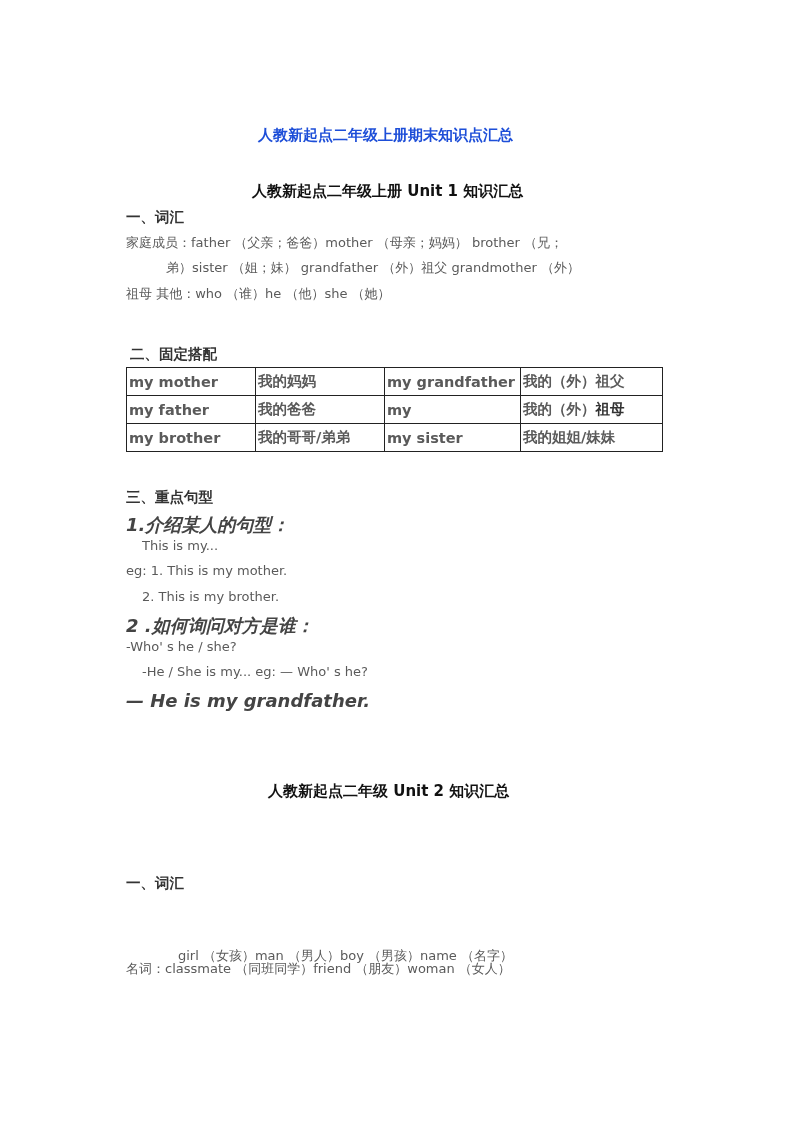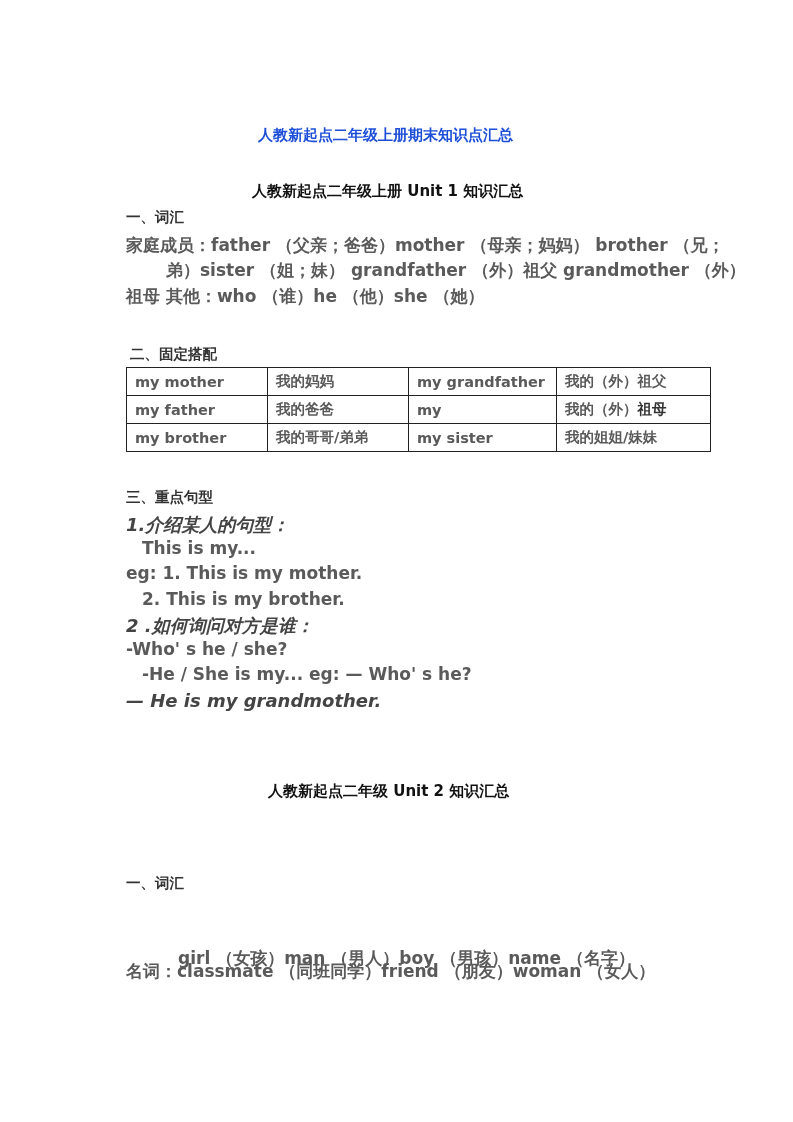--- a/index.html
+++ b/index.html
@@ -2,24 +2,24 @@
 <html><head>
 <meta charset="utf-8">
 <style>
   html, body { margin: 0; padding: 0; background: #ffffff; }
   body { width: 793px; height: 1122px; position: relative; overflow: hidden;
          font-family: "DejaVu Sans", "Liberation Sans", sans-serif; }
   .abs { position: absolute; white-space: nowrap; }
   .title-blue { color: #1d4ed8; font-weight: bold; font-size: 15px; }
   .title-black { color: #111111; font-weight: bold; font-size: 15px; }
   .heading { color: #333333; font-weight: bold; font-size: 14.5px; }
-  .body-text { color: #5a5a5a; font-weight: bold; font-size: 17px; }
+  .body-text { color: #5a5a5a; font-weight: normal; font-size: 13px; }
   .dark-text { color: #444444; font-weight: bold; font-size: 18px; font-style: italic; }
   table.vocab { position: absolute; left: 126px; top: 367px; border-collapse: collapse; }
-  table.vocab td { border: 1px solid #222; height: 27px; padding: 0 8px; color: #5a5a5a;
+  table.vocab td { border: 1px solid #222; height: 27px; padding: 0 2px; color: #5a5a5a;
                    font-weight: bold; font-size: 14.5px; white-space: nowrap; }
   td.c1 { width: 124px; } td.c2 { width: 124px; } td.c3 { width: 131px; } td.c4 { width: 137px; }
   .strong-dark { color: #333; }
 </style>
 </head>
 <body>
 
 <div class="abs title-blue" style="left:258px; top:126px;">人教新起点二年级上册期末知识点汇总</div>
 
 <div class="abs title-black" style="left:252px; top:182px;">人教新起点二年级上册 Unit 1 知识汇总</div>
@@ -55,19 +55,19 @@
   </table>
 
 <div class="abs heading" style="left:126px; top:488px;">三、重点句型</div>
 <div class="abs dark-text" style="left:126px; top:513px;">1.介绍某人的句型：</div>
 <div class="abs body-text" style="left:142px; top:538px;">This is my...</div>
 <div class="abs body-text" style="left:126px; top:563px;">eg: 1. This is my mother.</div>
 <div class="abs body-text" style="left:142px; top:589px;">2. This is my brother.</div>
 <div class="abs dark-text" style="left:126px; top:614px;">2 .如何询问对方是谁：</div>
 <div class="abs body-text" style="left:126px; top:639px;">-Who' s he / she?</div>
 <div class="abs body-text" style="left:142px; top:664px;">-He / She is my... eg: — Who' s he?</div>
-<div class="abs dark-text" style="left:126px; top:690px;">— He is my grandmother.</div>
+<div class="abs dark-text" style="left:126px; top:690px;">— He is my grandfather.</div>
 
 <div class="abs title-black" style="left:268px; top:782px;">人教新起点二年级 Unit 2 知识汇总</div>
 
 <div class="abs heading" style="left:126px; top:874px;">一、词汇</div>
 <div class="abs body-text" style="left:126px; top:960px;">名词：classmate （同班同学）friend （朋友）woman （女人）</div>
 <div class="abs body-text" style="left:178px; top:947px;">girl （女孩）man （男人）boy （男孩）name （名字）</div>
 
 </body></html>

